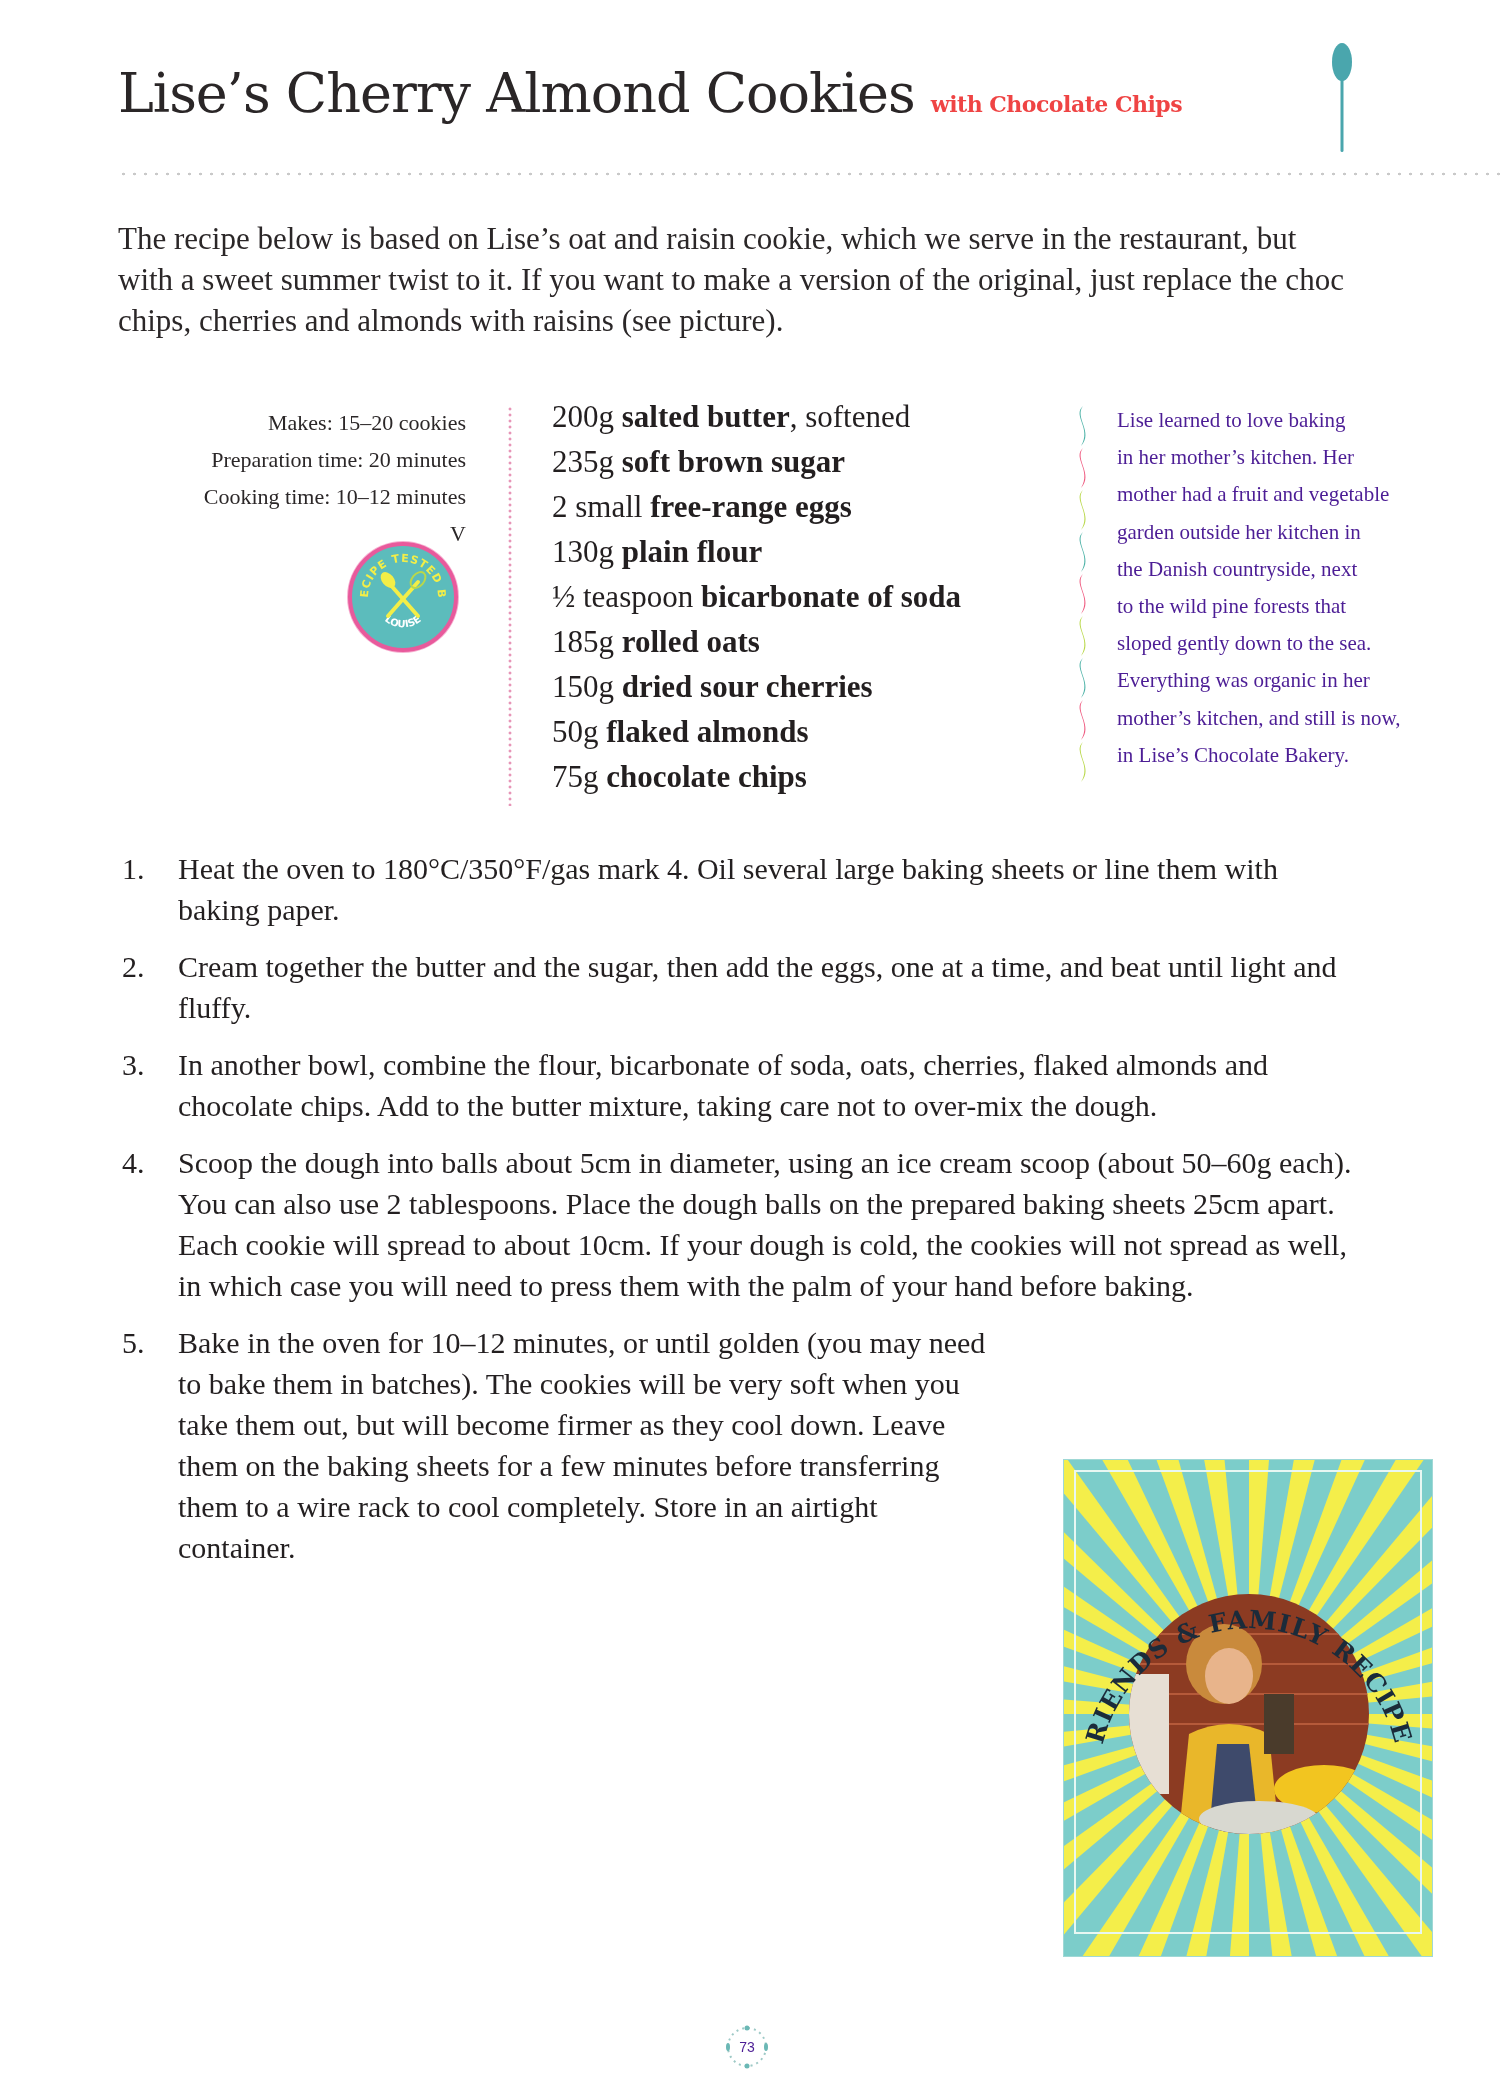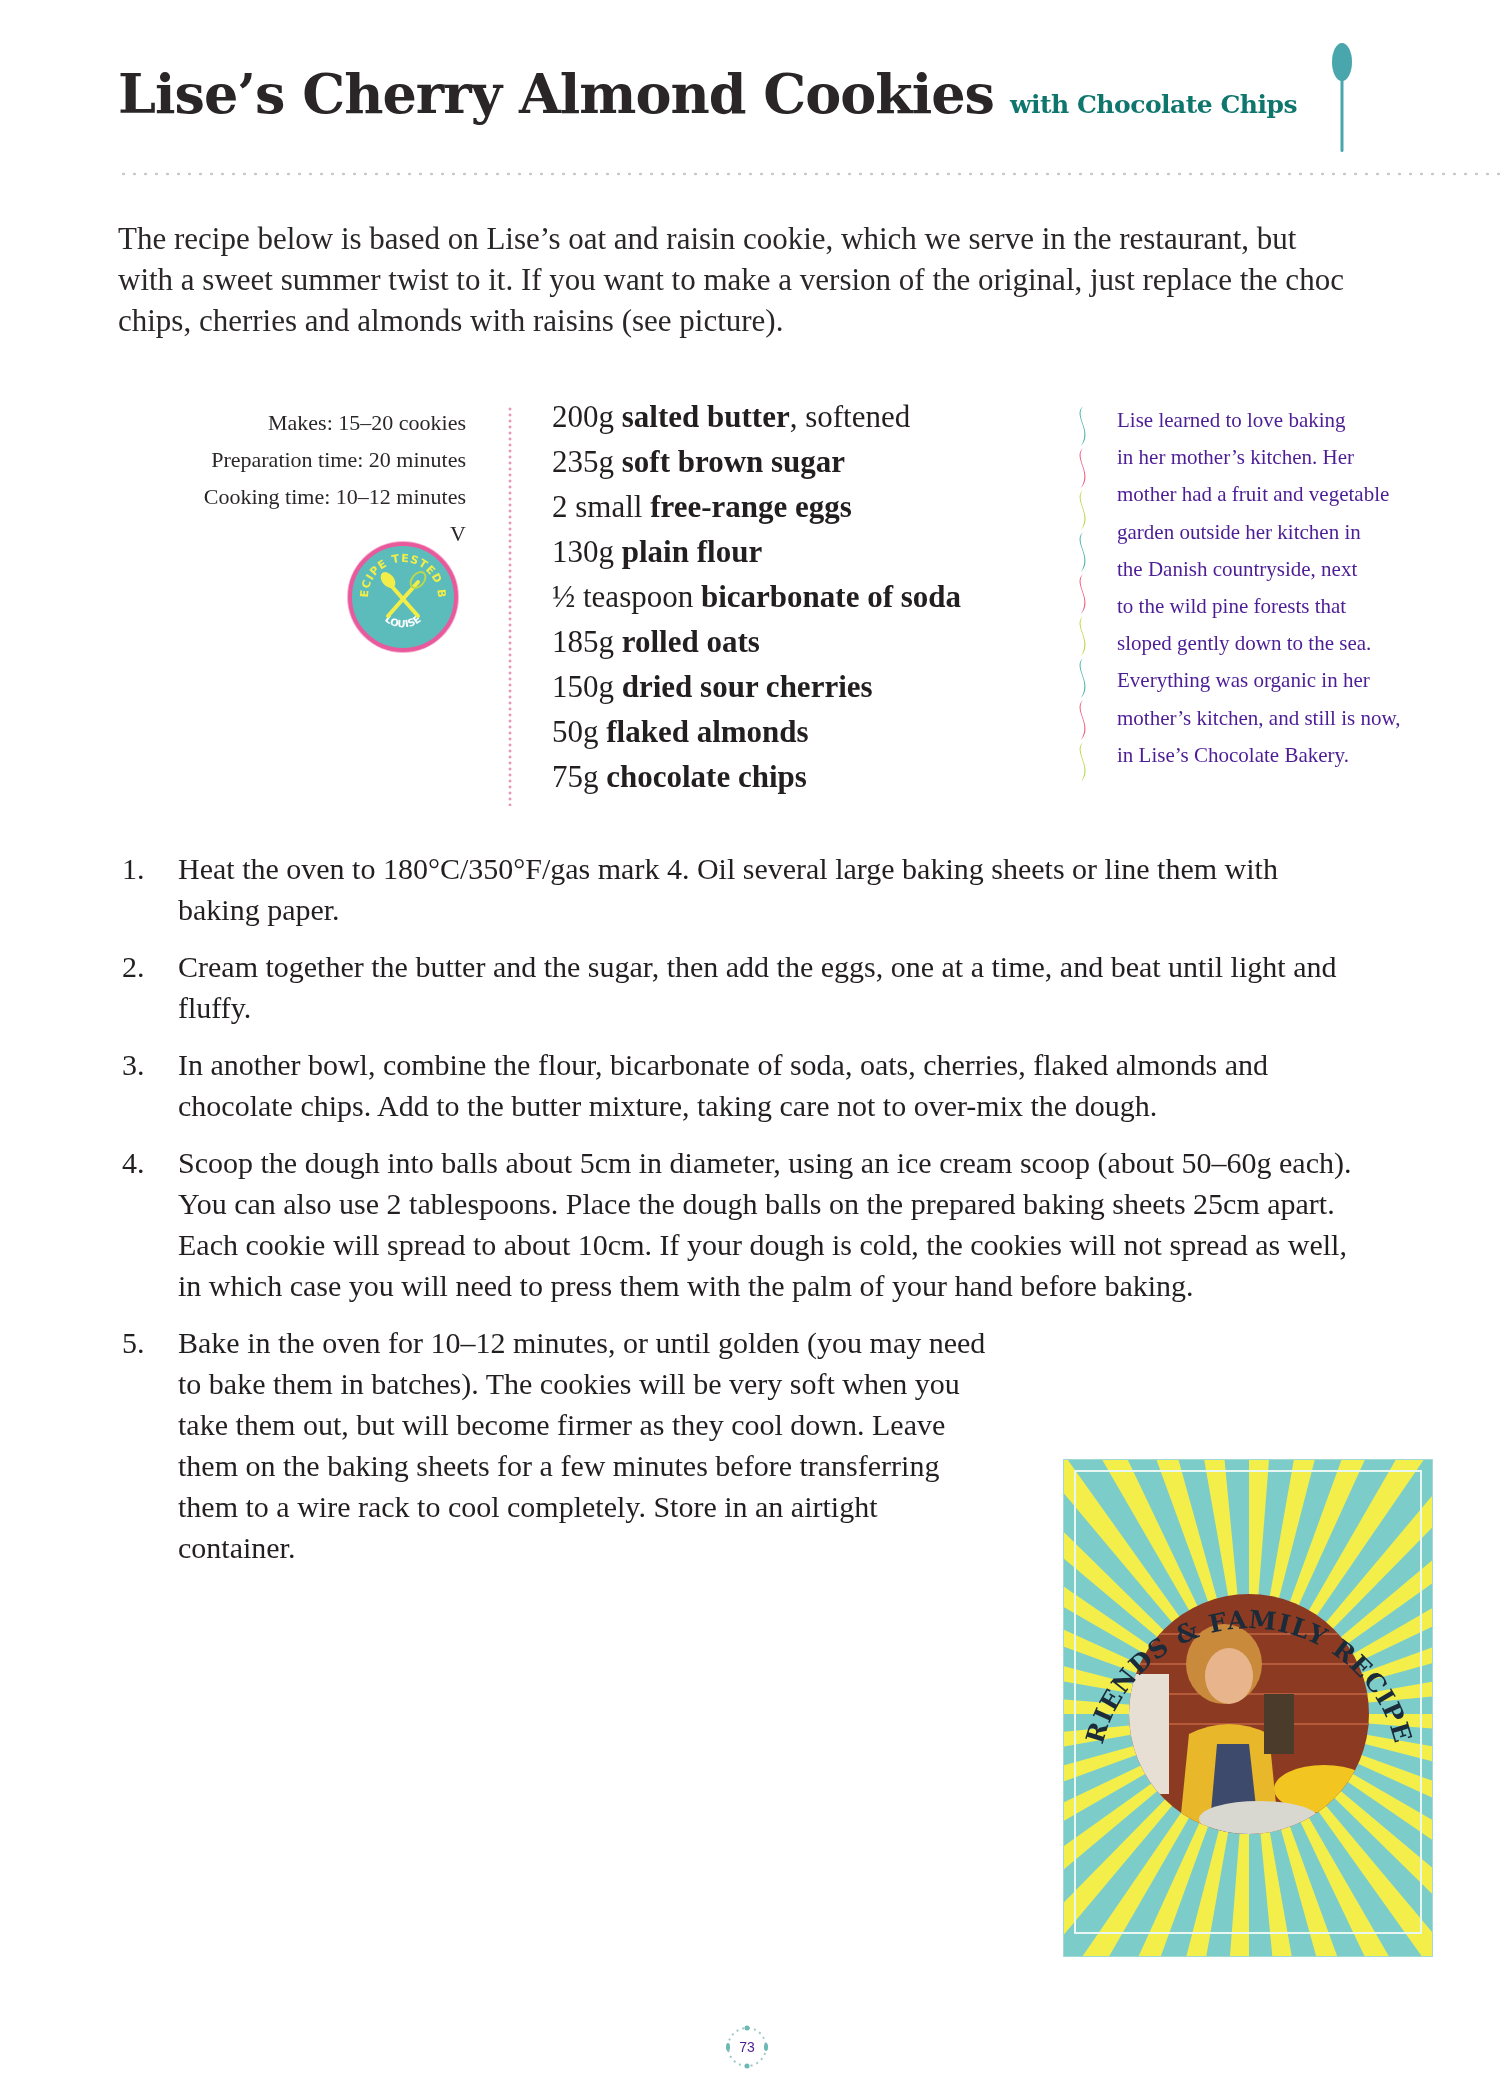--- a/index.html
+++ b/index.html
@@ -1,21 +1,21 @@
 <!DOCTYPE html>
 <html><head>
 <meta charset="utf-8">
 <style>
   * { box-sizing: border-box; margin: 0; padding: 0; }
   html, body { width: 1500px; height: 2079px; background: #ffffff; overflow: hidden; }
   body { position: relative; font-family: "Liberation Serif", "DejaVu Serif", serif; color: #231f20; }
 
   .title-row { position: absolute; left: 118px; top: 62px; width: 1240px; height: 80px; display: flex; align-items: baseline; }
-  .title-main { font-family: "DejaVu Serif", serif; font-weight: bold; font-size: 54px; letter-spacing: -1px; color: #2a2627; }
-  .title-sub { font-family: "DejaVu Serif", serif; font-weight: bold; font-size: 25px; margin-left: 16px; color: #0f766e; letter-spacing: -0.5px; }
+  .title-main { font-family: "DejaVu Serif", serif; font-weight: normal; font-size: 54px; letter-spacing: -1px; color: #2a2627; }
+  .title-sub { font-family: "DejaVu Serif", serif; font-weight: bold; font-size: 22px; margin-left: 16px; color: #ef4444; letter-spacing: -0.5px; }
 
   .spoon { position: absolute; left: 1330px; top: 42px; width: 24px; height: 112px; }
 
   .divider { position: absolute; left: 118px; top: 172px; width: 1382px; height: 4px;
     background-image: radial-gradient(circle, #c9c9c9 1.2px, transparent 1.6px);
     background-size: 11px 4px; background-repeat: repeat-x; }
 
   .intro { position: absolute; left: 118px; top: 218px; width: 1240px; font-size: 31px; line-height: 41px; color: #2b2728; }
 
   .meta { position: absolute; left: 150px; top: 404px; width: 316px; text-align: right; font-size: 22px; line-height: 37px; color: #2b2728; }

